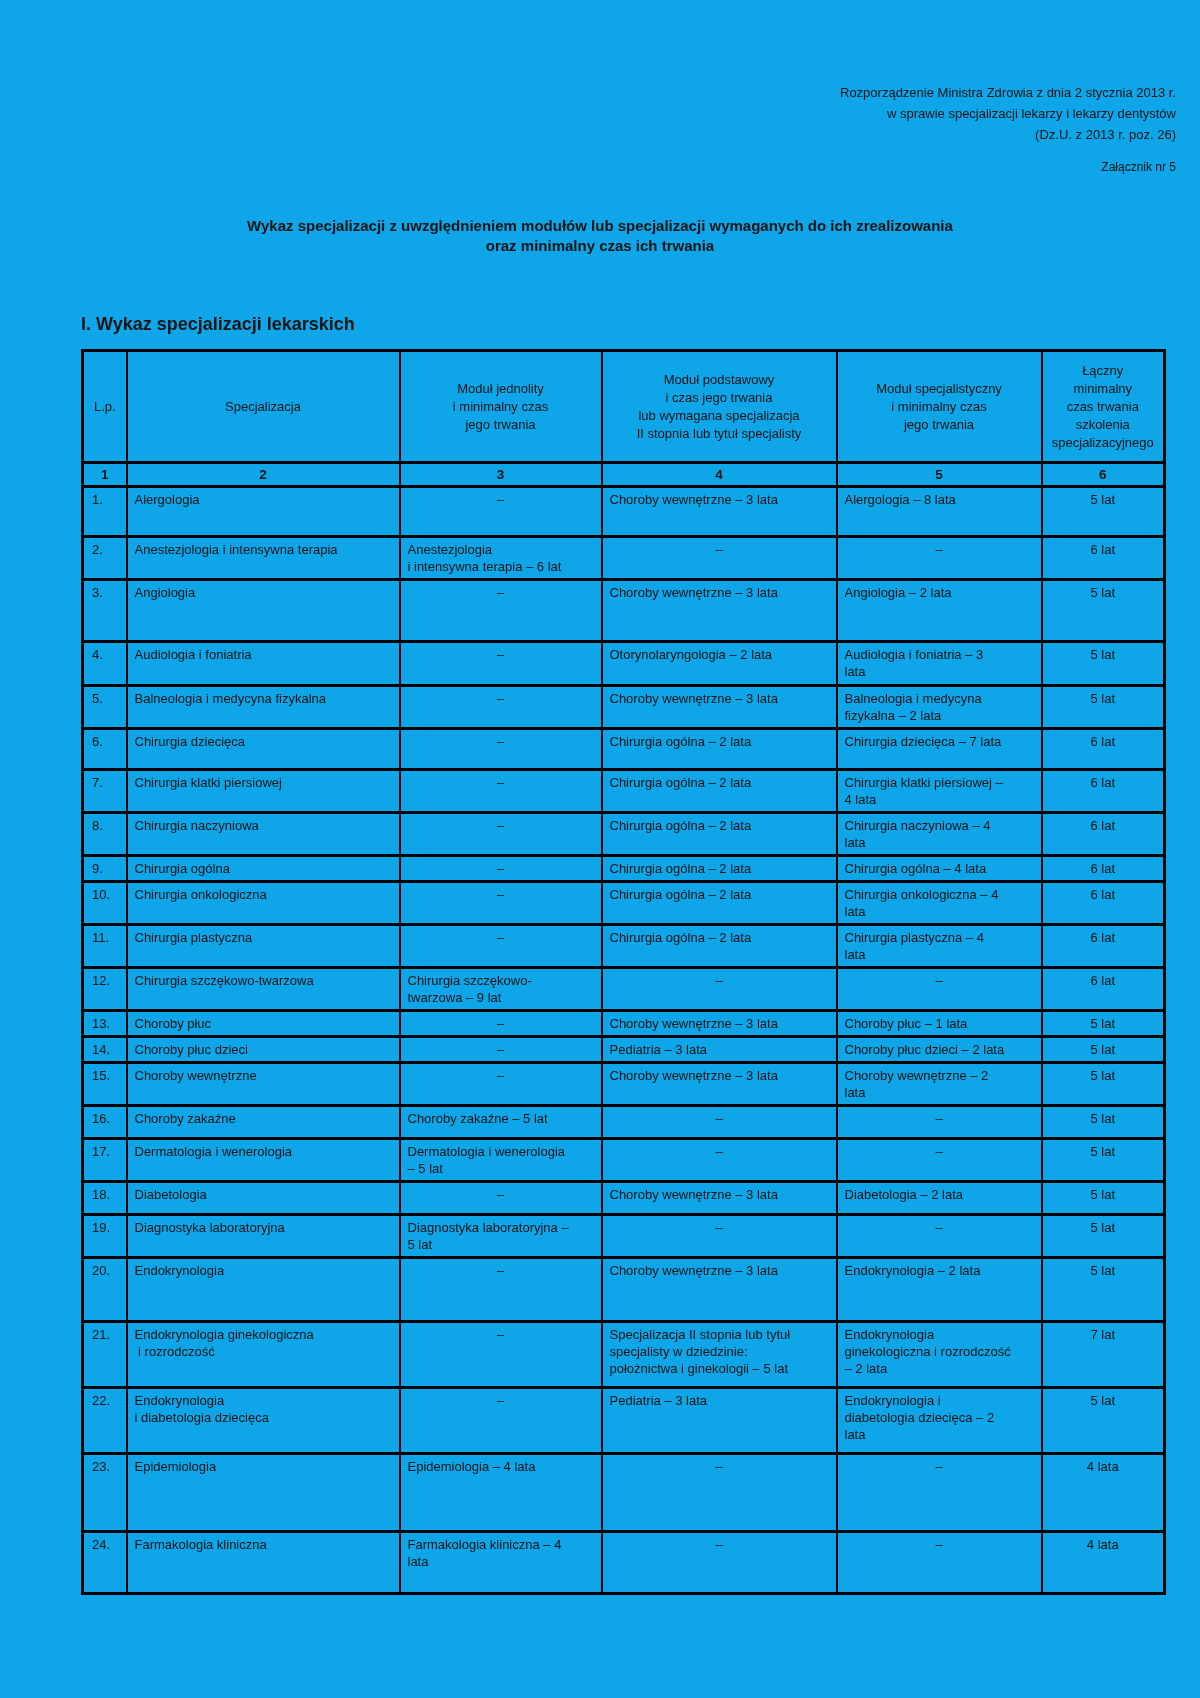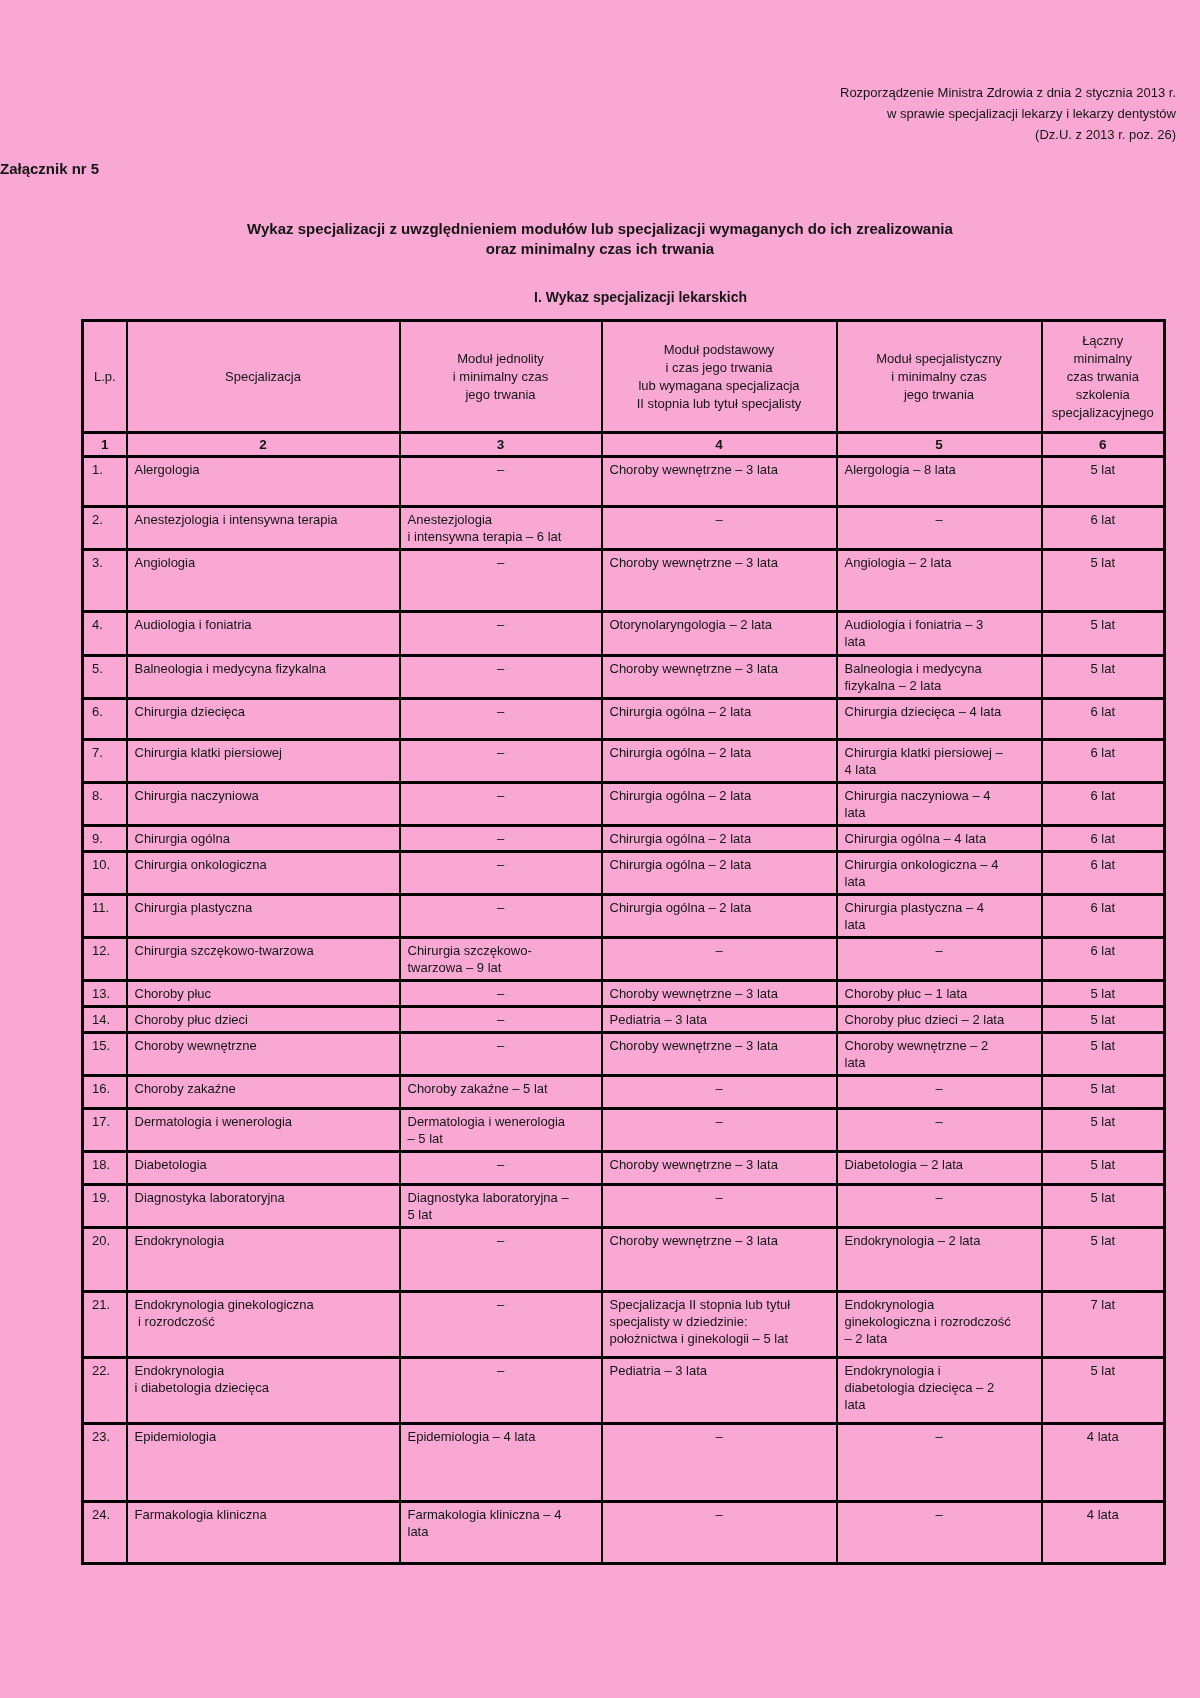--- a/index.html
+++ b/index.html
@@ -1,50 +1,50 @@
 <!DOCTYPE html>
 <html lang="pl"><head>
 <meta charset="utf-8">
 <style>
   html,body { margin:0; padding:0; background:#ffffff; }
   .page {
     position:relative;
     width:1200px; height:1698px;
-    background:#f9a8d4;
+    background:#0ea5e9;
     color:#151515;
     font-family:"Liberation Sans","DejaVu Sans",sans-serif;
     box-sizing:border-box;
     overflow:hidden;
   }
   .ref-block {
     padding-top:82px;
     margin-right:24px;
     text-align:right;
     font-size:13px;
     line-height:21px;
   }
   .attachment {
     margin-top:15px;
     margin-right:24px;
-    font-weight:bold;
-    font-size:15px;
+    text-align:right;
+    font-weight:normal;
+    font-size:12px;
   }
   .title {
     margin:42px 40px 0 40px;
     text-align:center;
     font-weight:bold;
     font-size:15px;
     line-height:20px;
     white-space:pre-line;
   }
   .section {
-    margin:30px 0 0 81px;
+    margin:58px 0 0 81px;
     font-weight:bold;
-    font-size:14px;
-    text-align:center;
+    font-size:18px;
   }
   table.spec {
     margin:14px 0 0 81px;
     width:1082px;
     border-collapse:collapse;
     table-layout:fixed;
     border:3px solid #000;
   }
   table.spec col.c1 { width:44px; }
   table.spec col.c2 { width:273px; }
@@ -180,21 +180,21 @@
           <td>Choroby wewnętrzne – 3 lata</td>
           <td>Balneologia i medycyna
 fizykalna – 2 lata</td>
           <td class="center">5 lat</td>
         </tr>
         <tr style="height: 41px;">
           <td class="lp">6.</td>
           <td>Chirurgia dziecięca</td>
           <td class="center">–</td>
           <td>Chirurgia ogólna – 2 lata</td>
-          <td>Chirurgia dziecięca – 4 lata</td>
+          <td>Chirurgia dziecięca – 7 lata</td>
           <td class="center">6 lat</td>
         </tr>
         <tr style="height: 41px;">
           <td class="lp">7.</td>
           <td>Chirurgia klatki piersiowej</td>
           <td class="center">–</td>
           <td>Chirurgia ogólna – 2 lata</td>
           <td>Chirurgia klatki piersiowej –
 4 lata</td>
           <td class="center">6 lat</td>

